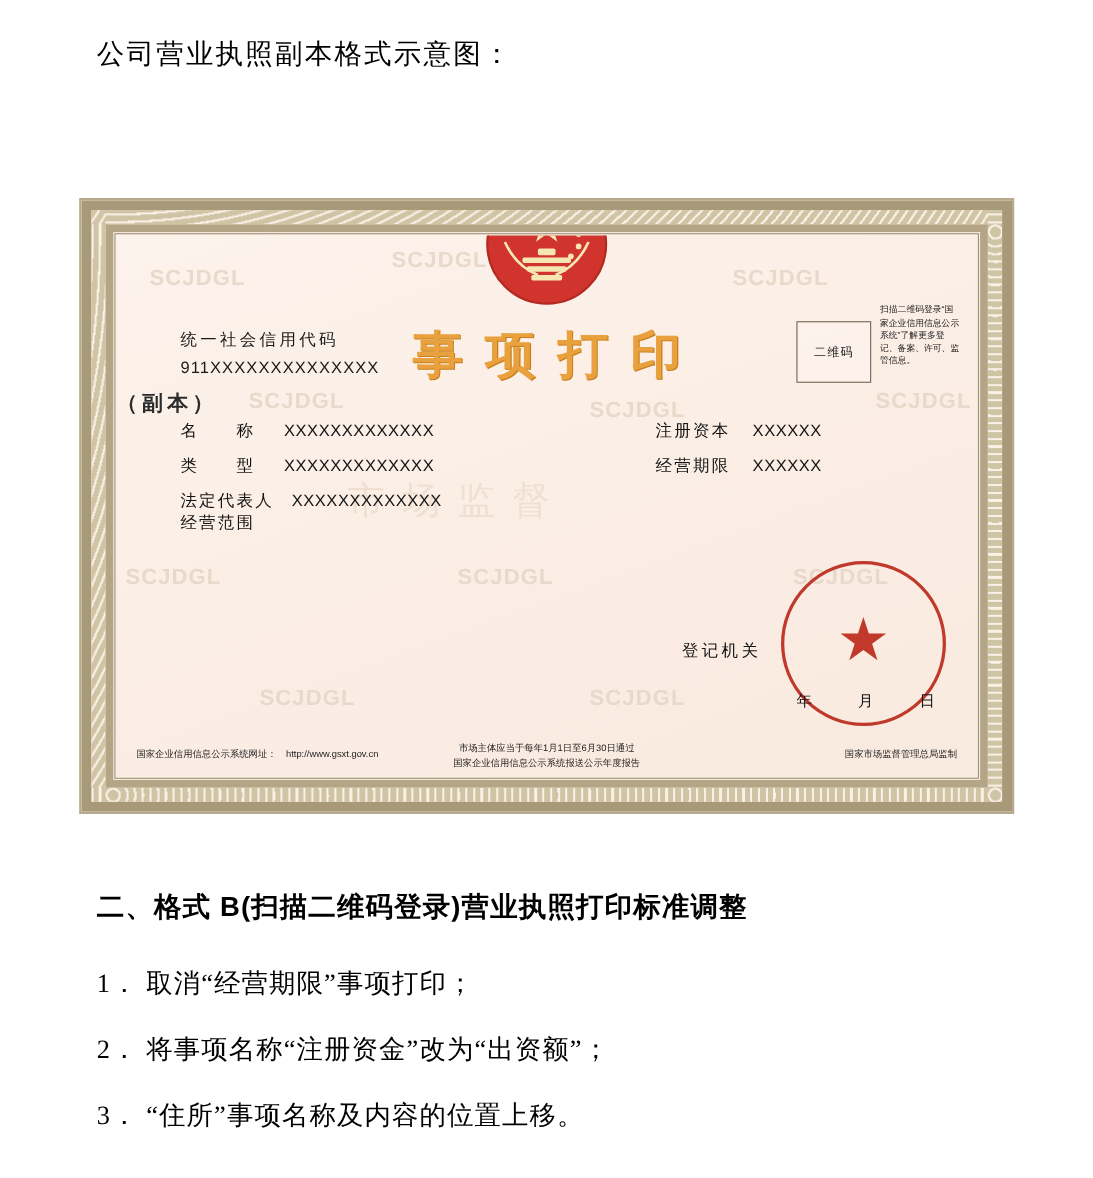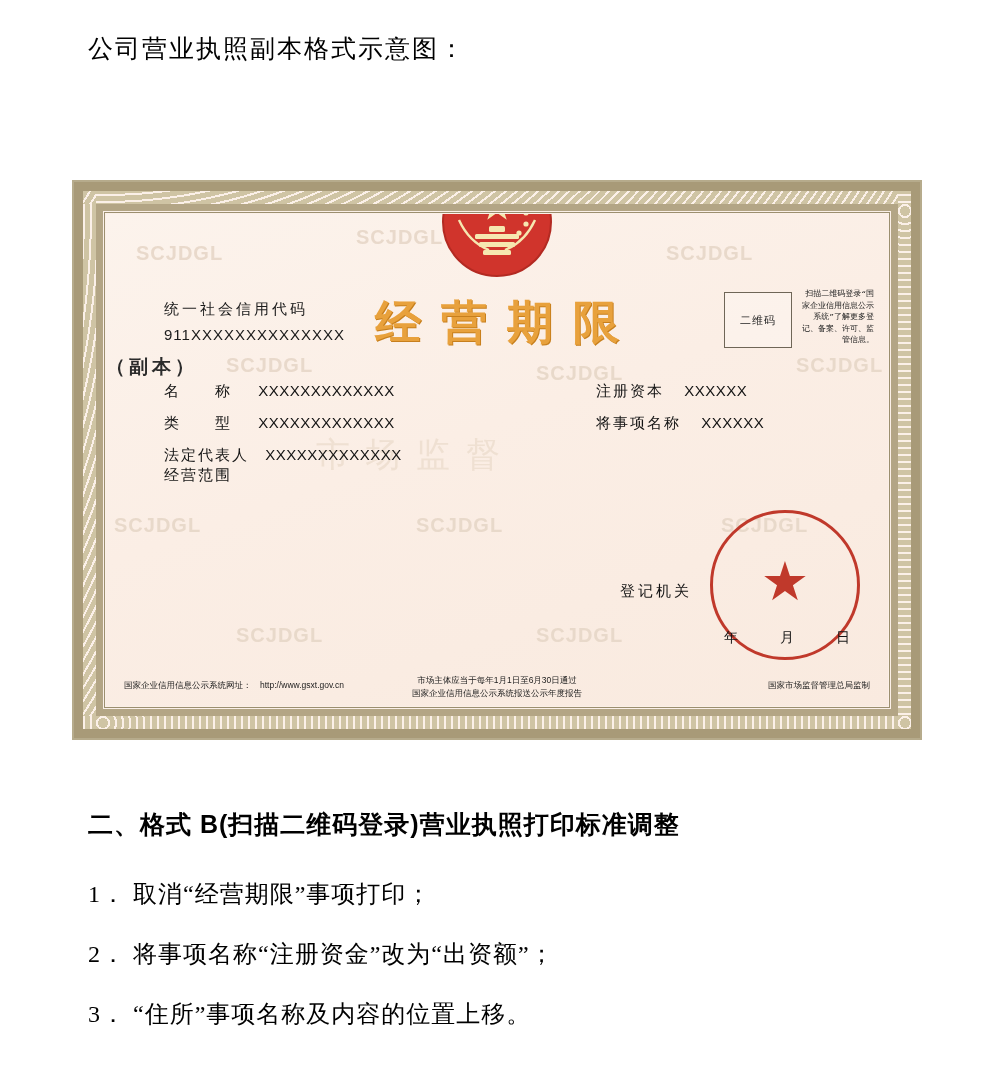--- a/index.html
+++ b/index.html
@@ -171,27 +171,26 @@
     justify-content: center;
     font-family: "Liberation Sans", sans-serif;
     font-size: 11px;
     letter-spacing: 1px;
     color: #222;
     background: rgba(255,255,255,.25);
   }
   .qr-note {
     position: absolute;
     right: 14px;
-    top: 74px;
+    top: 62px;
     width: 74px;
-    font-family: Liberation Mono, monospace;
+    font-family: Liberation Sans, sans-serif;
     font-size: 8px;
     line-height: 1.45;
     color: #222;
-    text-align: right;
   }
 
   
   .field {
     position: absolute;
     font-family: "Liberation Sans", sans-serif;
     font-size: 15px;
     color: #141414;
     white-space: nowrap;
   }
@@ -349,21 +348,21 @@
         <rect x="48" y="86" width="36" height="5" rx="1.5"></rect>
         <rect x="52" y="94" width="28" height="5" rx="1.5"></rect>
         <rect x="58" y="70" width="16" height="6" rx="1.5"></rect>
       </g>
       <g stroke="#f6e7b0" stroke-width="2.4" fill="none">
         <path d="M28 64 q10 22 30 30"></path>
         <path d="M104 64 q-10 22 -30 30"></path>
       </g>
     </svg>
 
-    <div class="lic-title">经营期限</div>
+    <div class="lic-title">事项打印</div>
     <div class="lic-subtitle">（副本）</div>
 
     <div class="code-label">统一社会信用代码</div>
     <div class="code-value">911XXXXXXXXXXXXXX</div>
 
     <div class="qr-box">二维码</div>
     <div class="qr-note">扫描二维码登录“国家企业信用信息公示系统”了解更多登记、备案、许可、监管信息。</div>
 
     <div class="field" style="left:58px; top:168px;">
       <span class="f-label">名　　称</span>
@@ -376,21 +375,21 @@
     <div class="field" style="left:58px; top:232px;">
       <span class="f-label">法定代表人</span>
       <span class="f-value" style="margin-left:12px;">XXXXXXXXXXXXX</span>
     </div>
 
     <div class="field" style="left:490px; top:168px;">
       <span class="f-label">注册资本</span>
       <span class="f-value" style="margin-left:16px;">XXXXXX</span>
     </div>
     <div class="field" style="left:490px; top:200px;">
-      <span class="f-label">将事项名称</span>
+      <span class="f-label">经营期限</span>
       <span class="f-value" style="margin-left:16px;">XXXXXX</span>
     </div>
 
     <div class="scope-label">经营范围</div>
 
     <div class="registry-label">登记机关</div>
     <div class="seal">
       <span class="seal-star">★</span>
     </div>
     <div class="date-line">

